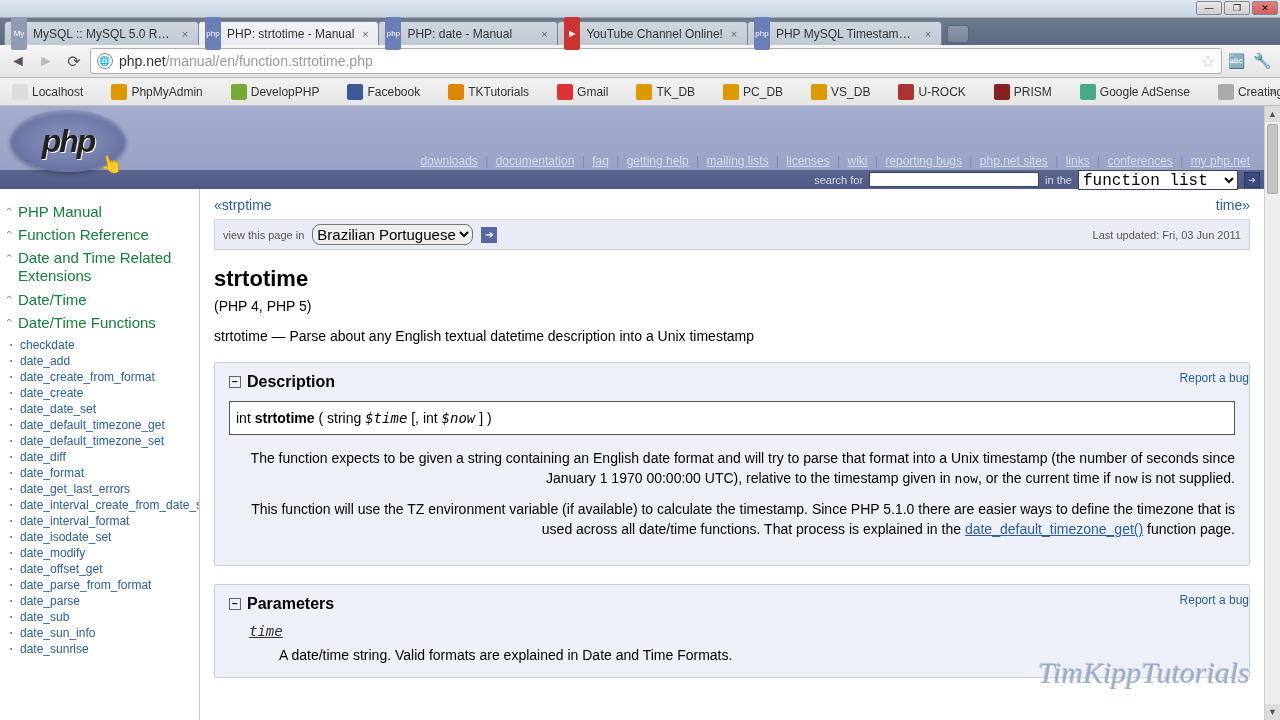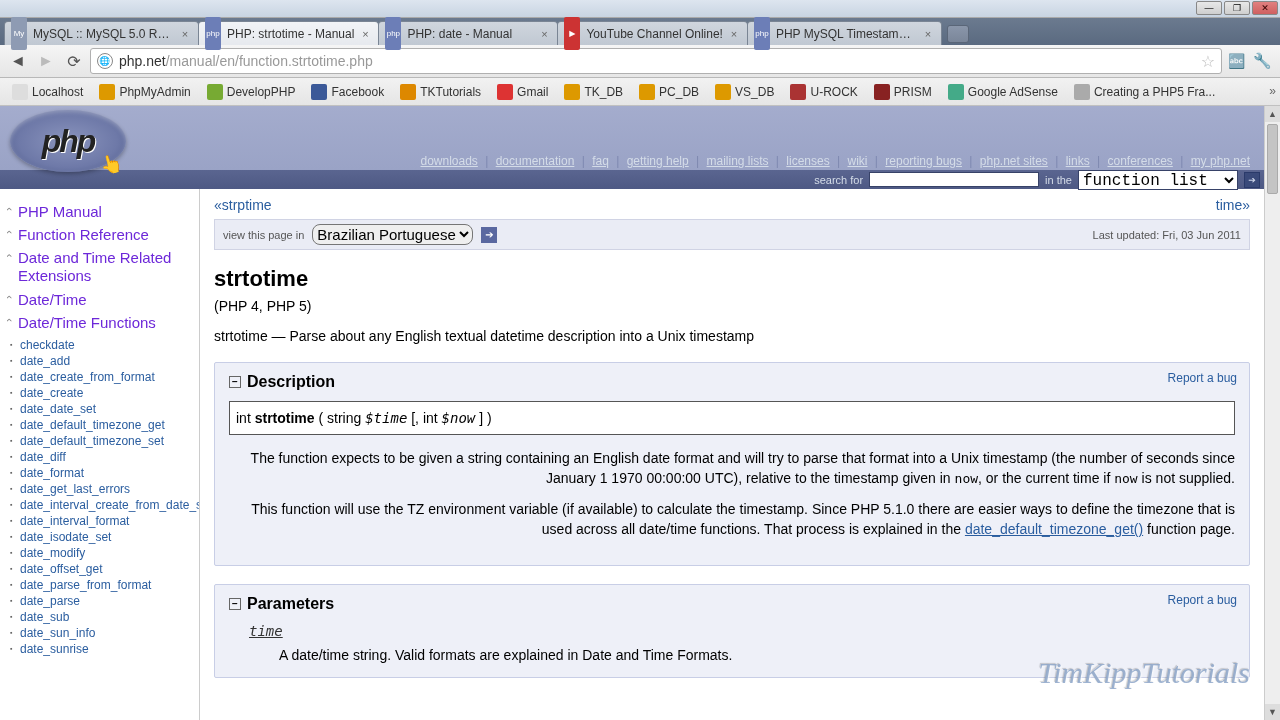--- a/index.html
+++ b/index.html
@@ -28,21 +28,21 @@
 .nav-btn.disabled { color:#bbb; cursor:default; }
 .urlbar { flex:1; height:26px; background:#fff; border:1px solid #b0b0b0; border-radius:3px; display:flex; align-items:center; padding:0 6px; gap:6px; }
 .urlbar .globe { width:16px; height:16px; border:1px solid #888; border-radius:50%; font-size:9px; display:flex;align-items:center;justify-content:center; color:#666;}
 .url-text { flex:1; font-size:14px; color:#333; }
 .url-text .dim { color:#999; }
 .star { color:#bbb; font-size:16px; }
 .toolbar-icon { width:22px; height:22px; display:flex;align-items:center;justify-content:center; font-size:14px; cursor:pointer; }
 .wrench { font-size:15px; color:#555; }
 
 
-.bookmarkbar { height:28px; background:linear-gradient(#f2f2f2,#e5e5e5); border-bottom:1px solid #c0c0c0; display:flex; align-items:center; padding:0 6px; gap:4px; overflow:hidden; position:relative;}
+.bookmarkbar { height:28px; background:linear-gradient(#f2f2f2,#e5e5e5); border-bottom:1px solid #c0c0c0; display:flex; align-items:center; padding:0 6px; gap:16px; overflow:hidden; position:relative;}
 .bookmark { display:flex; align-items:center; gap:4px; padding:3px 6px; font-size:12px; color:#333; cursor:pointer; border-radius:3px; white-space:nowrap;}
 .bm-icon { width:16px; height:16px; background:#aab; border-radius:2px; font-size:8px; display:flex;align-items:center;justify-content:center; color:#fff;}
 .bm-chevron { position:absolute; right:4px; top:6px; font-size:12px; color:#666; cursor:pointer;}
 
 
 .content-wrap { position: absolute; top:106px; left:0; right:16px; bottom:0; overflow:hidden; }
 .vscroll { position:absolute; top:106px; right:0; bottom:0; width:16px; background:#eee; border-left:1px solid #ccc;}
 .vscroll .up, .vscroll .down { height:16px; background:#ddd; display:flex;align-items:center;justify-content:center; font-size:9px; color:#555; cursor:pointer;}
 .vscroll .down { position:absolute; bottom:0; left:0; right:0;}
 .vscroll .thumb { position:absolute; top:18px; left:2px; right:2px; height:70px; background:#c4c4c4; border:1px solid #aaa; border-radius:2px;}
@@ -61,21 +61,21 @@
 
 .searchbar { height:19px; background: linear-gradient(#5a6590, #4e5984); display:flex; align-items:center; justify-content:flex-end; padding:0 4px; font-size:11px; color:#d4dce8; gap:6px;}
 .searchbar input { height:15px; font-size:11px; background:#fff; border:1px solid #374268; }
 .searchbar .sf { width:170px; }
 .searchbar select { height:20px; font-size:16px; width:160px; background:#fff; border:1px solid #374268;font-family:Liberation Mono, monospace;}
 .go-btn { width:16px; height:16px; background:#3a4a7a; border:1px solid #2a3a6a; color:#ccd4e8; font-size:9px; display:flex;align-items:center;justify-content:center; cursor:pointer;}
 
 
 .main { display:flex; height: calc(100% - 83px); }
 .sidebar { width:200px; border-right:1px solid #ccc; padding:8px 6px 8px 8px; overflow:hidden; }
-.sidebar h3 { font-size:15px; font-weight:normal; color:#6d28d9; margin:6px 0 6px 10px; cursor:pointer; position:relative;}
+.sidebar h3 { font-size:15px; font-weight:normal; color:#15803d; margin:6px 0 6px 10px; cursor:pointer; position:relative;}
 .sidebar h3::before { content:"‹"; position:absolute; left:-10px; color:#888; font-size:11px; transform: rotate(90deg); display:inline-block;}
 .sidebar h3.two-line { line-height:1.2; }
 .sidebar ul { list-style:none; margin-left:12px; }
 .sidebar li { font-size:12px; color:#2a5d9f; padding:1px 0; cursor:pointer; position:relative;}
 .sidebar li::before { content:"▪"; font-size:7px; position:absolute; left:-10px; top:4px; color:#666;}
 
 .content { flex:1; padding:8px 14px; }
 .prevnext { display:flex; justify-content:space-between; font-size:14px; margin-bottom:6px;}
 .prevnext a { color:#2a5d9f; text-decoration:none; }
 .lang-row { display:flex; align-items:center; gap:8px; border:1px solid #d0d3e4; background:#eaecf5; padding:4px 8px; font-size:11px; }
@@ -84,21 +84,21 @@
 .lang-go { width:16px;height:16px; background:#5a68a0; display:flex;align-items:center;justify-content:center; color:#fff; font-size:10px; cursor:pointer;}
 .lang-row .updated { margin-left:auto; color:#555; }
 
 .fn-title { font-size:22px; font-weight:bold; margin:16px 0 6px; }
 .fn-ver { font-size:14px; margin-bottom:14px; }
 .fn-purpose { font-size:14px; margin-bottom:18px; }
 
 .section { border:1px solid #c8cee6; background:#eef0f8; border-radius:2px; margin-bottom:18px; padding:10px 14px 14px; position:relative;}
 .section h2 { font-size:16px; font-weight:bold; margin-bottom:10px; display:flex; align-items:center; gap:6px;}
 .collapse-box { width:12px; height:12px; border:1px solid #666; font-size:10px; line-height:9px; text-align:center; cursor:pointer;}
-.report { position:absolute; right:12px; top:8px; font-size:12px; color:#2a5d9f; cursor:pointer;}
+.report { position:absolute; right:0; top:8px; font-size:12px; color:#2a5d9f; cursor:pointer;}
 .methodsynopsis { border:1px solid #555; background:#fff; padding:8px 6px; font-size:14px; margin-bottom:14px;}
 .methodsynopsis .type { }
 .methodsynopsis .fname { font-weight:bold; }
 .methodsynopsis .param { font-style:italic; font-family: monospace;}
 .section p { font-size:14px; line-height:1.4; margin-bottom:12px;text-align:right;}
 .section p a { color:#2a5d9f; text-decoration:underline;}
 .code-inline { font-family: monospace; font-size:13px; }
 .param-name { font-style:italic; font-family:monospace; font-size:14px; margin: 8px 0 8px 20px; text-decoration:underline; color:#333;}
 .param-desc { margin-left:50px; font-size:14px;}
 

